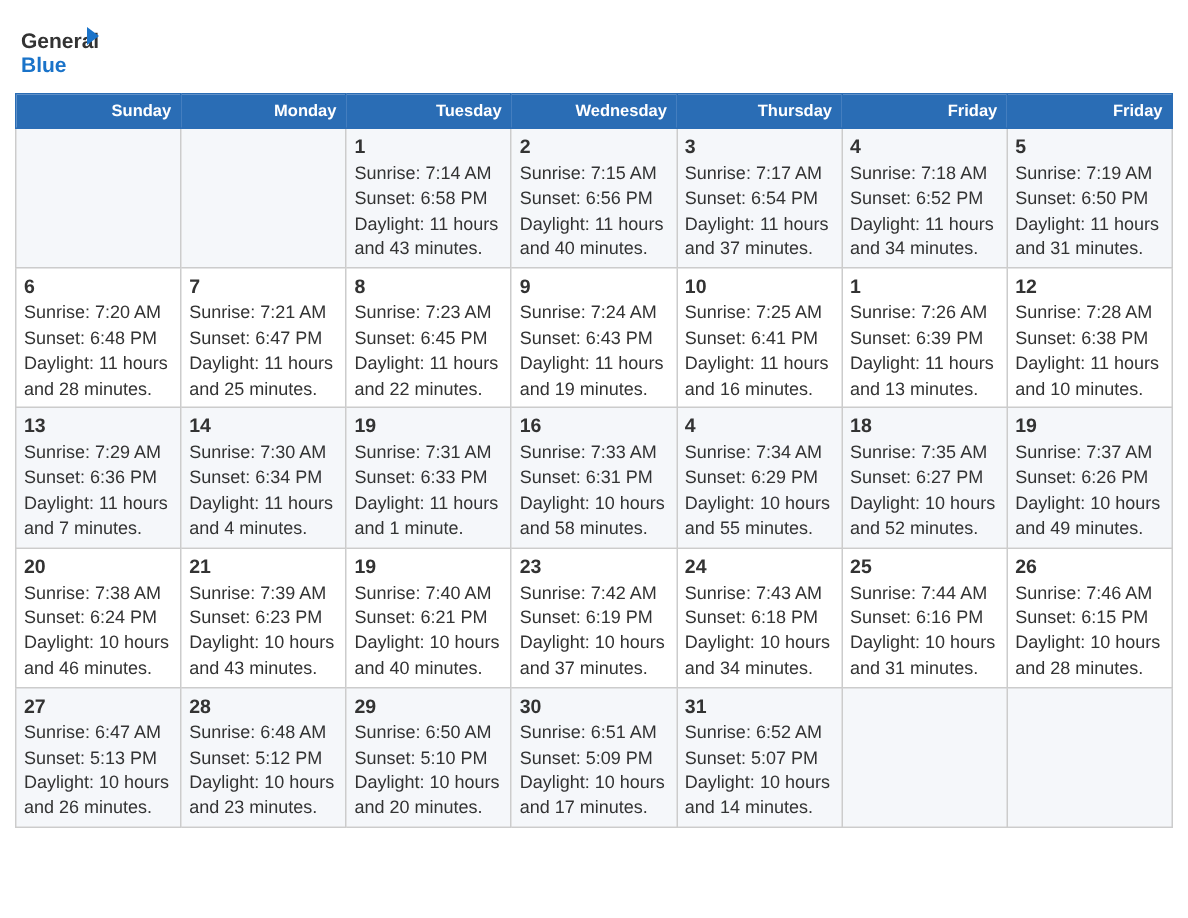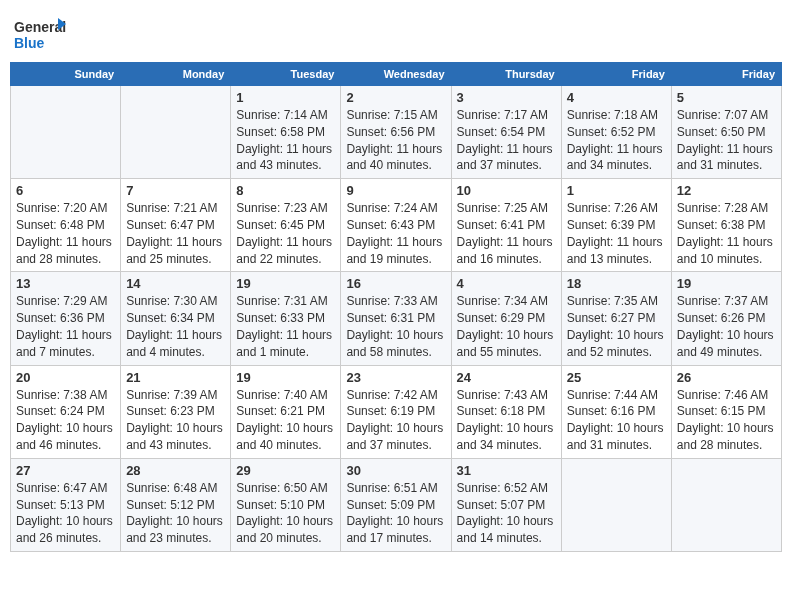--- a/index.html
+++ b/index.html
@@ -130,21 +130,21 @@
 Daylight: 11 hours and 37 minutes.</div>
         </td>
         <td>
           <span class="day-number">4</span>
           <div class="day-info">Sunrise: 7:18 AM
 Sunset: 6:52 PM
 Daylight: 11 hours and 34 minutes.</div>
         </td>
         <td>
           <span class="day-number">5</span>
-          <div class="day-info">Sunrise: 7:07 AM
+          <div class="day-info">Sunrise: 7:19 AM
 Sunset: 6:50 PM
 Daylight: 11 hours and 31 minutes.</div>
         </td>
       </tr>
       <tr>
         <td>
           <span class="day-number">6</span>
           <div class="day-info">Sunrise: 7:20 AM
 Sunset: 6:48 PM
 Daylight: 11 hours and 28 minutes.</div>

